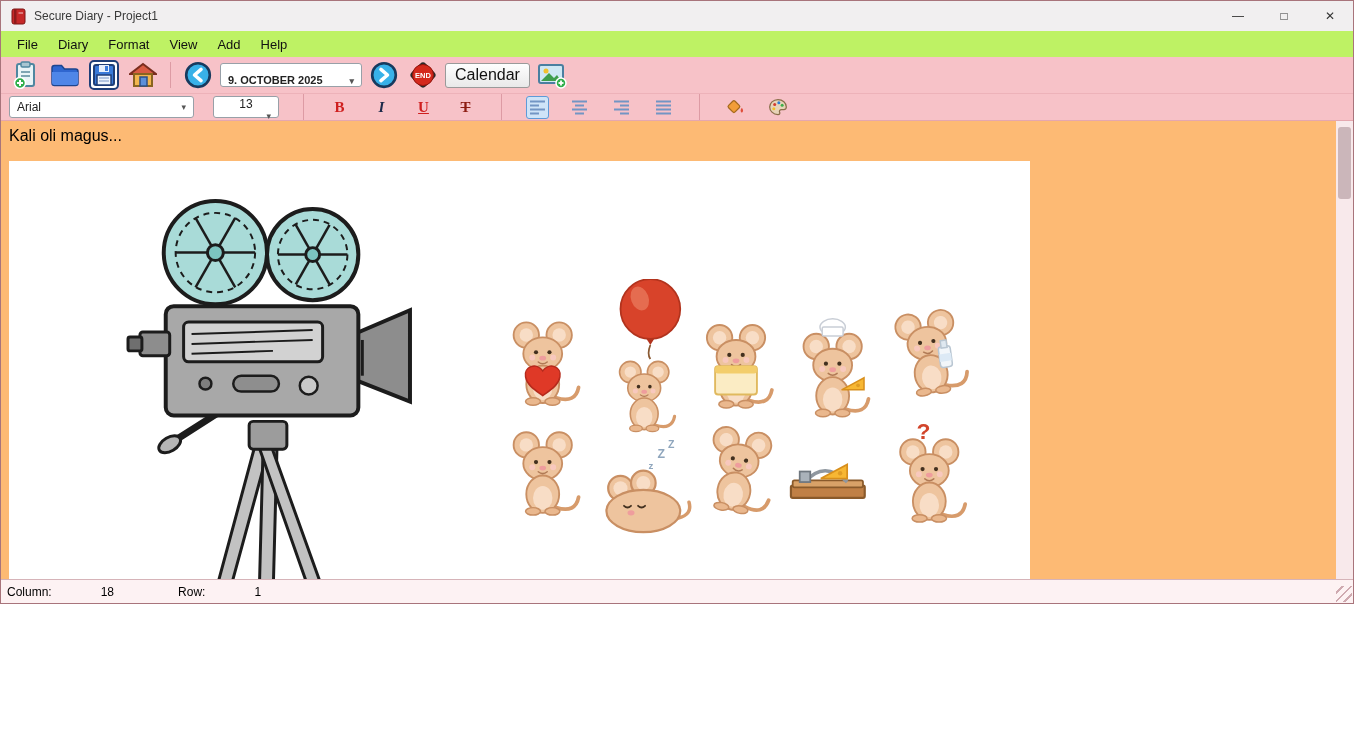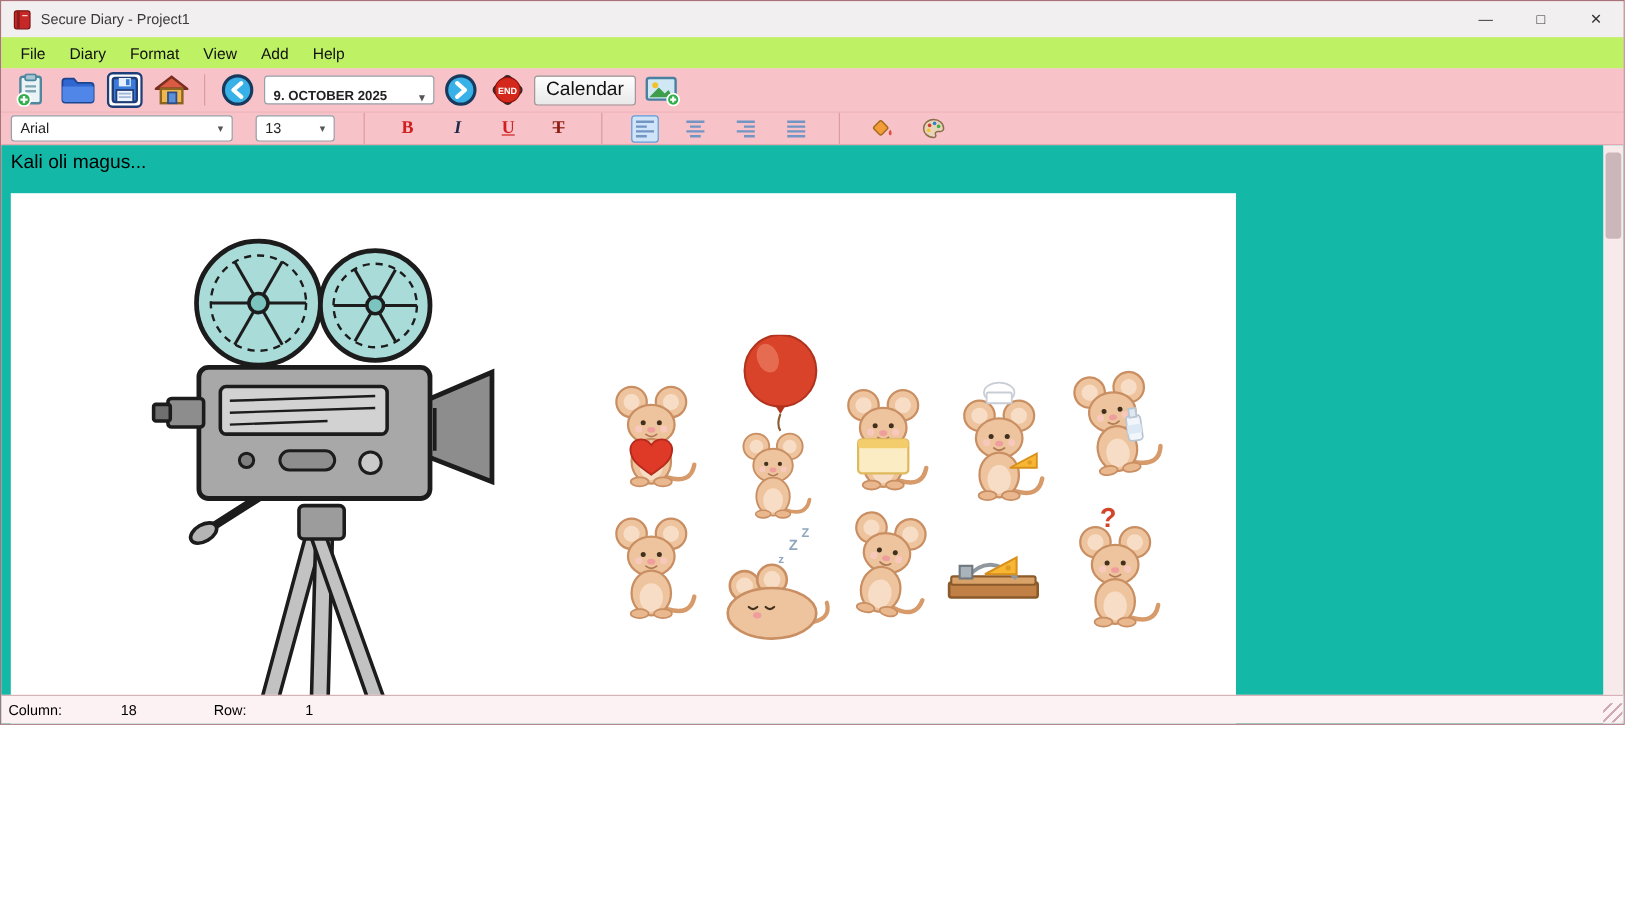--- a/index.html
+++ b/index.html
@@ -22,36 +22,36 @@
 .toolbar{position:absolute;left:0;right:0;display:flex;align-items:center;background:#f7c2c8;}
 .toolbar.main{top:56px;height:37px;padding-left:8px;gap:5px;border-bottom:1px solid #edb2b9;}
 .toolbar.format{top:93px;height:27px;padding-left:8px;gap:19px;border-bottom:1px solid #e5a7af;}
 .tb-btn{width:34px;height:32px;display:flex;align-items:center;justify-content:center;background:none;border:none;position:relative;}
 .tb-btn svg{display:block;}
 .sep{width:1px;height:26px;background:#dd9ba4;margin:0 5px;}
 .combo{display:flex;align-items:center;background:#fff;border:1px solid #98a0a8;border-radius:3px;height:24px;padding:0 7px;font-size:12px;color:#222;}
 .combo .chev{margin-left:auto;font-size:9px;color:#555;padding-left:6px;}
 .date-combo{width:142px;font-size:11px;font-weight:bold;align-items:flex-end;}
 .font-combo{width:185px;height:22px;}
-.size-combo{width:66px;height:22px;}
+.size-combo{width:66px;height:22px;flex-direction:column;}
 .fmt-btn{width:23px;height:23px;display:flex;align-items:center;justify-content:center;background:none;border:1px solid transparent;border-radius:3px;font-family:"Liberation Serif",serif;font-size:15px;}
 .fmt-btn.active{background:#cfe4f8;border-color:#5e9bd8;}
 .glyph-b{color:#cf1f1f;font-weight:bold;}
 .glyph-i{color:#1d2a4a;font-style:italic;font-weight:bold;}
 .glyph-u{color:#cf1f1f;font-weight:bold;text-decoration:underline;}
 .glyph-s{color:#8d1d12;font-weight:bold;text-decoration:line-through;}
 .btn-plain{height:25px;padding:0 9px;background:linear-gradient(#fefefe,#e9e9e9);border:1px solid #9a9a9a;border-radius:3px;font-size:16px;color:#111;font-family:inherit;}
 
 
 .end-wrap{position:relative;width:30px;height:30px;display:block;}
 .end-diamond{position:absolute;left:5px;top:5px;width:20px;height:20px;background:#f4bf2a;border:2px solid #2a2a2a;border-radius:4px;transform:rotate(45deg);}
 .end-badge{position:absolute;left:4px;top:4px;width:22px;height:22px;border-radius:50%;background:#d4281c;border:1.5px solid #8e120b;color:#fff;font-size:7.5px;font-weight:bold;display:flex;align-items:center;justify-content:center;}
 
 
-.editor-area{position:absolute;top:120px;left:0;right:0;height:609px;background:#14b8a6;text-decoration:underline;}
+.editor-area{position:absolute;top:120px;left:0;right:0;height:609px;background:#fdba74;text-decoration:underline;}
 .editor-text{position:absolute;left:8px;top:6px;font-size:16px;color:#000;}
 .canvas{position:absolute;left:8px;top:40px;width:1021px;height:500px;background:#fff;}
 .camera{position:absolute;left:105px;top:34px;width:308px;height:417px;}
 .mice{position:absolute;left:492px;top:118px;width:492px;height:255px;}
 
 
 .scrollbar{position:absolute;top:0;right:0;width:17px;height:609px;background:#f8e9eb;}
 .scroll-thumb{position:absolute;left:2px;top:6px;width:13px;height:72px;background:#cbb6ba;border-radius:3px;}
 
 

